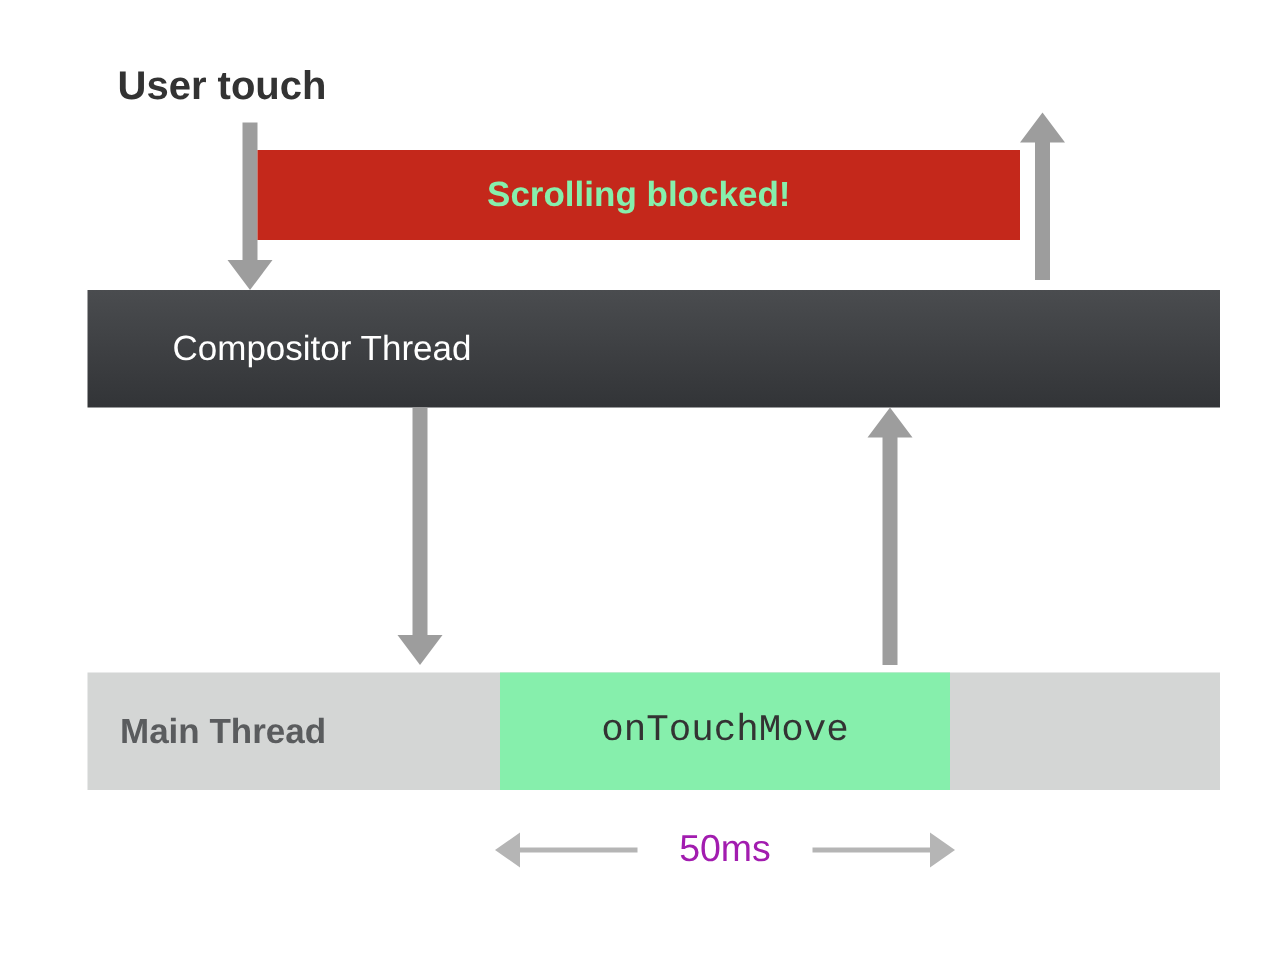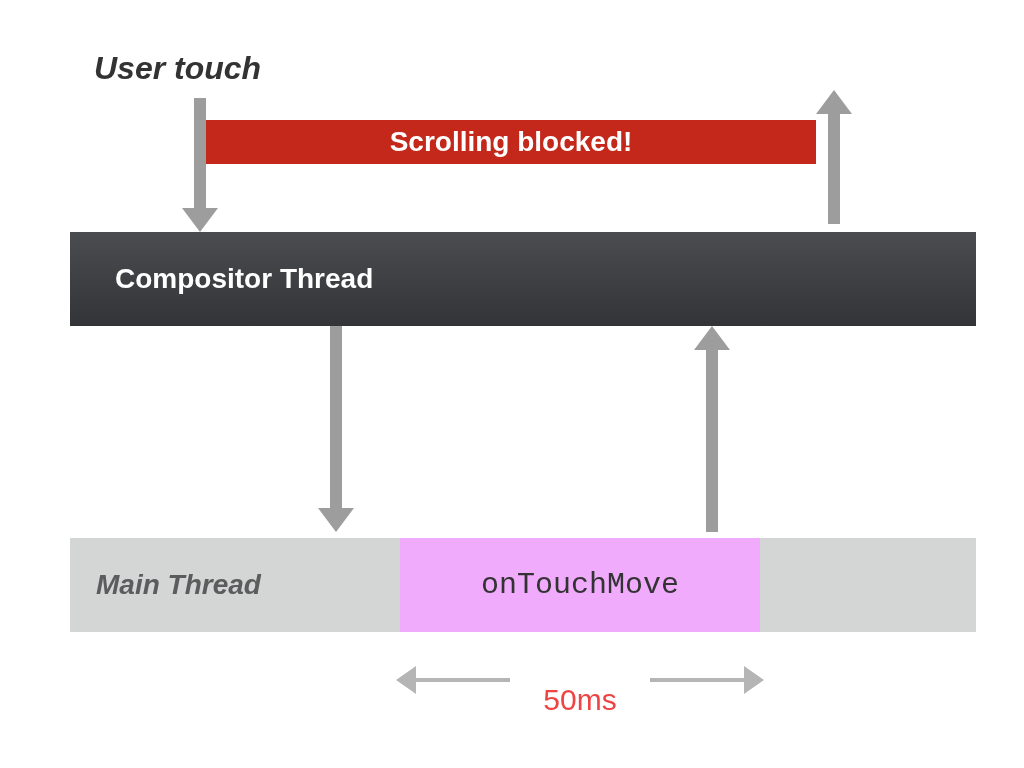--- a/index.html
+++ b/index.html
@@ -20,53 +20,53 @@
     position: absolute;
     font-weight: 700;
     font-size: 32px;
     color: #333;
   }
   .mono {
     font-family: "Menlo", "Consolas", "Courier New", monospace;
     font-weight: 400;
   }
   
-  .label-usertouch { left: 94px; top: 50px; font-style: italic; }
+  .label-usertouch { left: 94px; top: 50px; }
   .label-commitgpu { right: 72px; top: 50px; text-align: right; }
 
   
   .banner {
     position: absolute;
     left: 206px;
     width: 610px;
     top: 120px;
-    height: 44px;
+    height: 72px;
     background: #c4281b;
-    color: #ffffff;
+    color: #86efac;
     display: flex;
     align-items: center;
     justify-content: center;
     font-size: 28px;
     font-weight: 700;
   }
 
   
   .compositor {
     position: absolute;
     left: 70px;
     right: 48px;
     top: 232px;
     height: 94px;
     background: linear-gradient(to bottom, #4a4c4f, #323437);
     color: #fff;
     display: flex;
     align-items: center;
     font-size: 28px;
-    font-weight: 700;
-    padding-left: 45px;
+    font-weight: 400;
+    padding-left: 68px;
     box-sizing: border-box;
   }
 
   
   .label-touchmove {
     left: 130px;
     top: 408px;
     font-size: 30px;
     color: #333;
   }
@@ -81,29 +81,28 @@
     background: #d4d6d5;
     display: flex;
     align-items: center;
   }
   .mainthread .mt-label {
     position: absolute;
     left: 26px;
     font-size: 28px;
     font-weight: 700;
     color: #5a5c5e;
-    font-style: italic;
   }
   .on-touch-move {
     position: absolute;
     left: 330px;   
     width: 360px;
     top: 0;
     bottom: 0;
-    background: #f0abfc;
+    background: #86efac;
     display: flex;
     align-items: center;
     justify-content: center;
     font-size: 30px;
     color: #333;
   }
 
   
   .v-arrow {
     position: absolute;
@@ -144,22 +143,21 @@
     width: 360px;
     height: 40px;
     color: #666;
   }
   .dim .dim-label {
     position: absolute;
     left: 50%;
     top: 50%;
     transform: translate(-50%, -50%);
     font-size: 30px;
-    color: #ef4444;
-    margin-top: 20px;
+    color: #a21caf;
   }
   .dim .dim-line {
     position: absolute;
     top: 50%;
     height: 4px;
     background: #b5b5b5;
     transform: translateY(-50%);
   }
   .dim .dim-line.left  { left: 0;  width: 110px; }
   .dim .dim-line.right { right: 0; width: 110px; }

